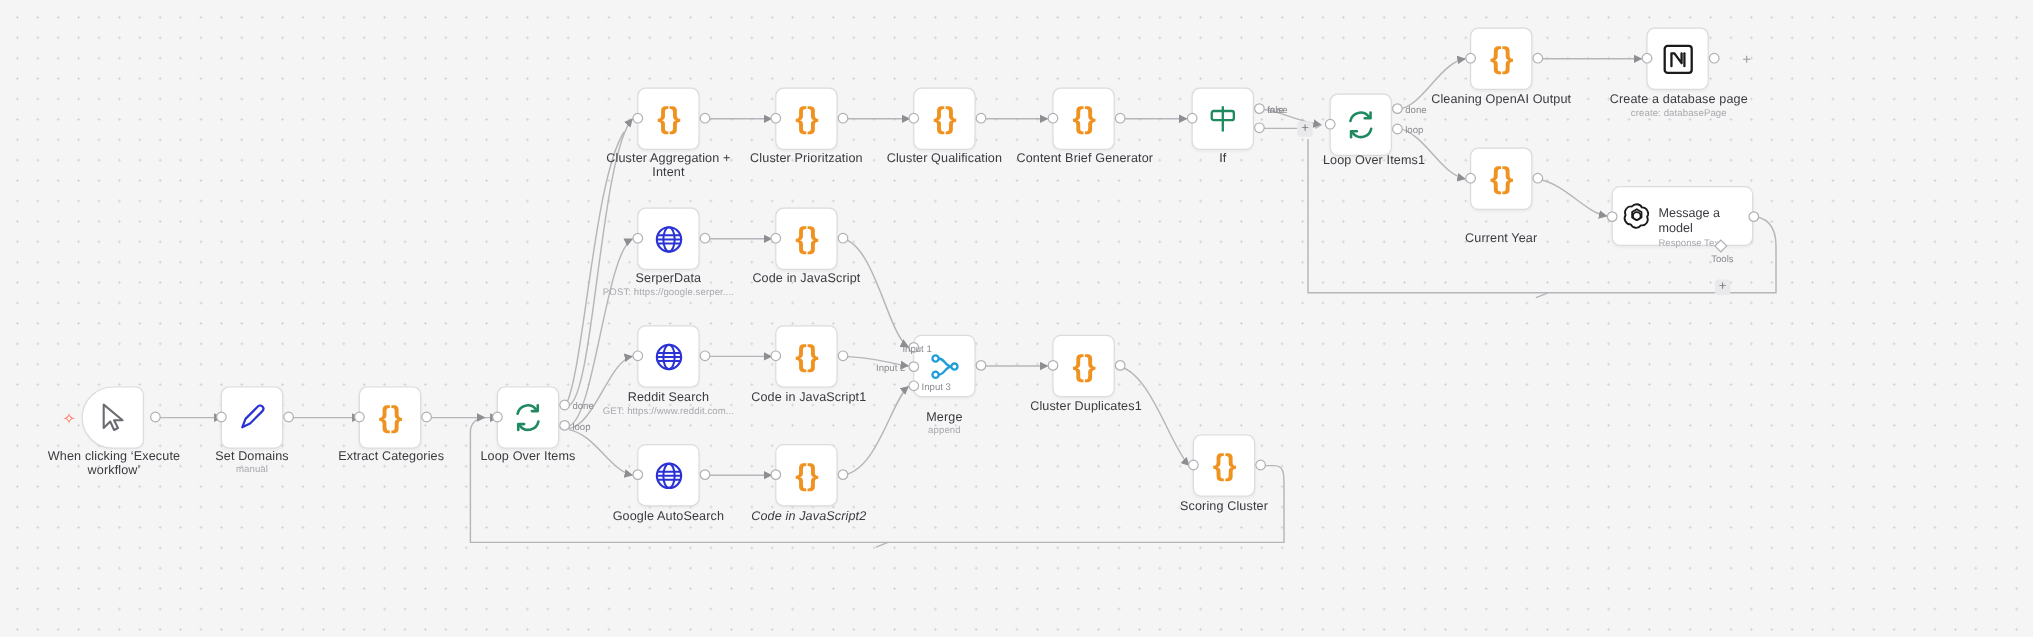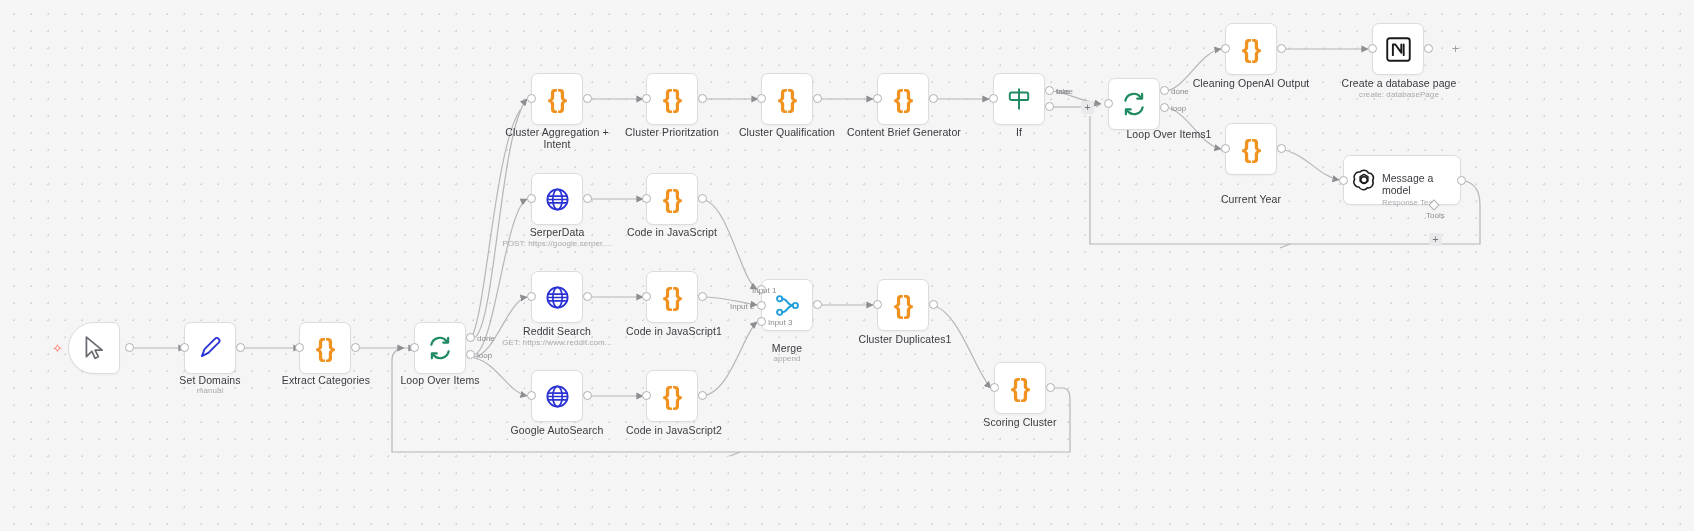--- a/index.html
+++ b/index.html
@@ -213,20 +213,22 @@
     </g>
   </svg>
 
   <div class="bolt" style="left:52px;top:342px;">✧</div>
   <div class="node trigger" style="left:68px;top:322px;">
     <svg width="26" height="26" viewBox="0 0 24 24">
       <path d="M5 2 L5 20 L10 15 L13 21.5 L16 20 L13 14 L19.5 14 Z" fill="none" stroke="#6b6b72" stroke-width="1.6" stroke-linejoin="round"></path>
     </svg>
   </div>
   <div class="port" style="left:125px;top:343px;"></div>
+  <div class="label" style="left:20px;top:374px;width:150px;">When clicking ‘Execute
+workflow’</div>
 
   <div class="node std" style="left:184px;top:322px;">
     <svg width="26" height="26" viewBox="0 0 24 24">
       <path d="M4.5 19.5 L7 13 L16.5 3.5 C17.5 2.5 19 2.5 20 3.5 C21 4.5 21 6 20 7 L10.5 16.5 Z" fill="none" stroke="#2b32d4" stroke-width="1.7" stroke-linejoin="round"></path>
     </svg>
   </div>
   <div class="port" style="left:180px;top:343px;"></div>
   <div class="port" style="left:236px;top:343px;"></div>
   <div class="label" style="left:150px;top:374px;width:120px;">Set Domains</div>
   <div class="sublabel" style="left:150px;top:386px;width:120px;">manual</div>
@@ -303,21 +305,21 @@
       <path d="M19.5 2.5 L19.5 7 L15 7" fill="none" stroke="#1f8a5f" stroke-width="2" stroke-linecap="round" stroke-linejoin="round"></path>
       <path d="M20 15 A8 8 0 0 1 6 18.5" fill="none" stroke="#1f8a5f" stroke-width="2" stroke-linecap="round"></path>
       <path d="M4.5 21.5 L4.5 17 L9 17" fill="none" stroke="#1f8a5f" stroke-width="2" stroke-linecap="round" stroke-linejoin="round"></path>
     </svg>
   </div>
   <div class="port" style="left:1104px;top:99px;"></div>
   <div class="port" style="left:1160px;top:86px;"></div>
   <div class="port-label" style="left:1171px;top:87px;">done</div>
   <div class="port" style="left:1160px;top:103px;"></div>
   <div class="port-label" style="left:1171px;top:104px;">loop</div>
-  <div class="label" style="left:1108px;top:128px;width:122px;">Loop Over Items1</div>
+  <div class="label" style="left:1084px;top:128px;width:122px;">Loop Over Items1</div>
 
   <div class="node std" style="left:1225px;top:23px;">
     <span class="brace">{ }</span>
   </div>
   <div class="port" style="left:1221px;top:44px;"></div>
   <div class="port" style="left:1277px;top:44px;"></div>
   <div class="label" style="left:1185px;top:77px;width:132px;">Cleaning OpenAI Output</div>
 
   <div class="node std" style="left:1372px;top:23px;">
     <svg width="27" height="27" viewBox="0 0 24 24">
@@ -403,21 +405,21 @@
   </div>
   <div class="port" style="left:527px;top:391px;"></div>
   <div class="port" style="left:583px;top:391px;"></div>
   <div class="label" style="left:492px;top:424px;width:130px;">Google AutoSearch</div>
 
   <div class="node std" style="left:646px;top:370px;">
     <span class="brace">{ }</span>
   </div>
   <div class="port" style="left:642px;top:391px;"></div>
   <div class="port" style="left:698px;top:391px;"></div>
-  <div class="label" style="left:612px;top:424px;width:124px;">Code in JavaScript2</div>
+  <div class="label" style="left:612px;top:424px;width:124px;font-style:italic;">Code in JavaScript2</div>
 
   <div class="node std" style="left:761px;top:279px;">
     <svg width="27" height="27" viewBox="0 0 24 24">
       <circle cx="5" cy="6" r="2.3" fill="none" stroke="#1f9ed9" stroke-width="1.7"></circle>
       <circle cx="5" cy="18" r="2.3" fill="none" stroke="#1f9ed9" stroke-width="1.7"></circle>
       <circle cx="19" cy="12" r="2.3" fill="none" stroke="#1f9ed9" stroke-width="1.7"></circle>
       <path d="M7.3 6 C12 6 12 12 16.7 12" fill="none" stroke="#1f9ed9" stroke-width="1.7"></path>
       <path d="M7.3 18 C12 18 12 12 16.7 12" fill="none" stroke="#1f9ed9" stroke-width="1.7"></path>
     </svg>
   </div>

